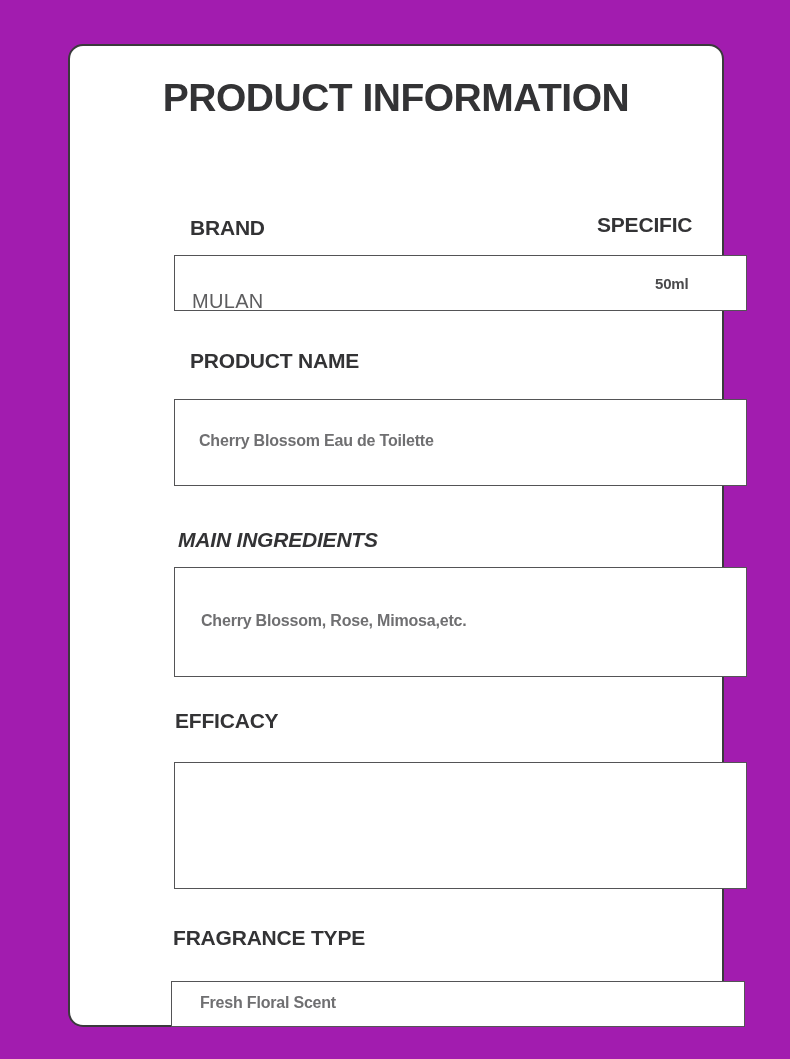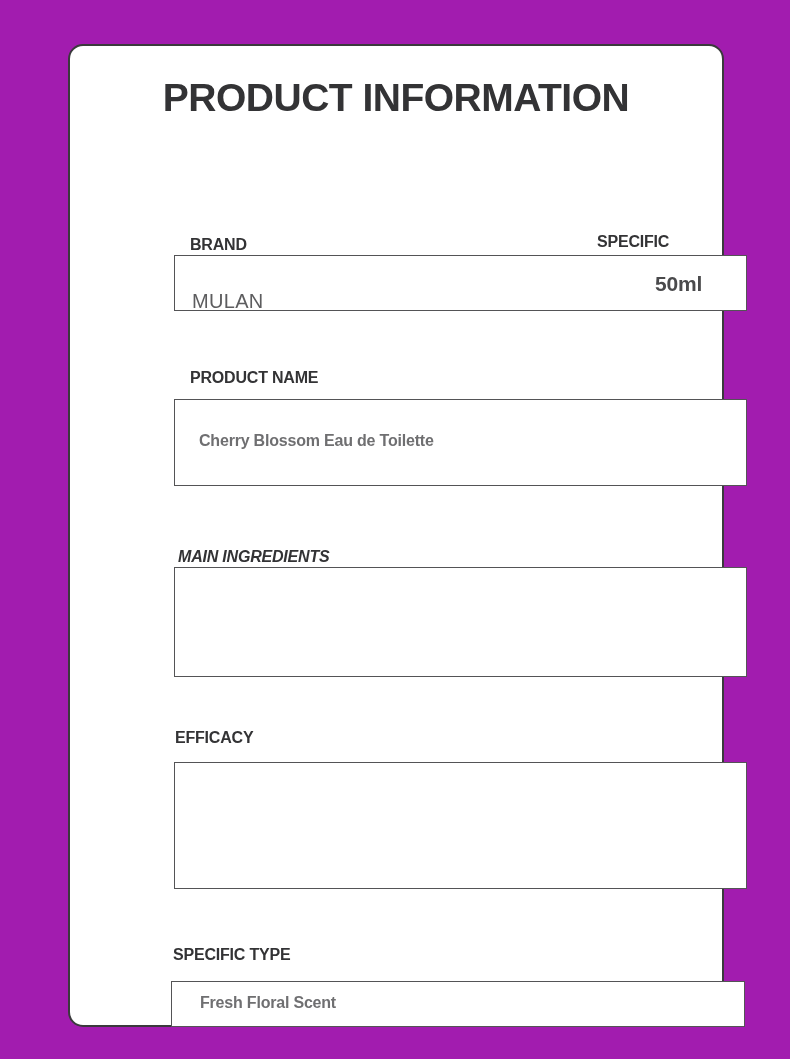--- a/index.html
+++ b/index.html
@@ -46,27 +46,26 @@
     font-size: 39px;
     font-weight: 700;
     letter-spacing: -0.5px;
     color: #333335;
     line-height: 1;
   }
 
   
   .label {
     position: absolute;
-    font-size: 16px;
+    font-size: 21px;
     font-weight: 700;
     color: #333335;
     letter-spacing: -0.2px;
     line-height: 1;
     white-space: nowrap;
-    margin-top: 20px;
   }
 
   
   .box {
     position: absolute;
     box-sizing: border-box;
     border: 1.4px solid #545456;
     background: #ffffff;
   }
 
@@ -88,21 +87,21 @@
   .value-strong {
     font-weight: 700;
     color: #4a4a4c;
   }
 
   
   .lbl-brand     { left: 120px; top: 171px; }
   .lbl-specific  { left: 527px; top: 168px; text-align: center; }
   .box-brand     { left: 104px; top: 209px; width: 573px; height: 56px; }
   .val-mulan     { left: 122px; top: 226px; font-size: 20px; margin-top: 16px; }
-  .val-size      { left: 585px; top: 225px; font-size: 21px; }
+  .val-size      { left: 585px; top: 225px; font-size: 15px; }
 
   
   .lbl-pname     { left: 120px; top: 304px; }
   .box-pname     { left: 104px; top: 353px; width: 573px; height: 87px; }
   .val-pname     { left: 129px; top: 382px; }
 
   
   .lbl-ingr      { left: 108px; top: 483px; font-style: italic; }
   .box-ingr      { left: 104px; top: 521px; width: 573px; height: 110px; }
   .val-ingr      { left: 131px; top: 562px; }
@@ -139,26 +138,27 @@
     <div class="label lbl-pname">PRODUCT NAME</div>
 
     <div class="box box-pname"></div>
 
     <div class="value val-pname">Cherry Blossom Eau de Toilette</div>
 
     <div class="label lbl-ingr">MAIN INGREDIENTS</div>
 
     <div class="box box-ingr"></div>
 
+    <div class="value val-ingr">Cherry Blossom, Rose, Mimosa,etc.</div>
 
     <div class="label lbl-eff">EFFICACY</div>
 
     <div class="box box-eff"></div>
 
 
-    <div class="label lbl-frag">SPECIFIC TYPE</div>
+    <div class="label lbl-frag">FRAGRANCE TYPE</div>
 
     <div class="box box-frag"></div>
 
     <div class="value val-frag">Fresh Floral Scent</div>
 
   </div>
 </div>
 
 </body></html>

